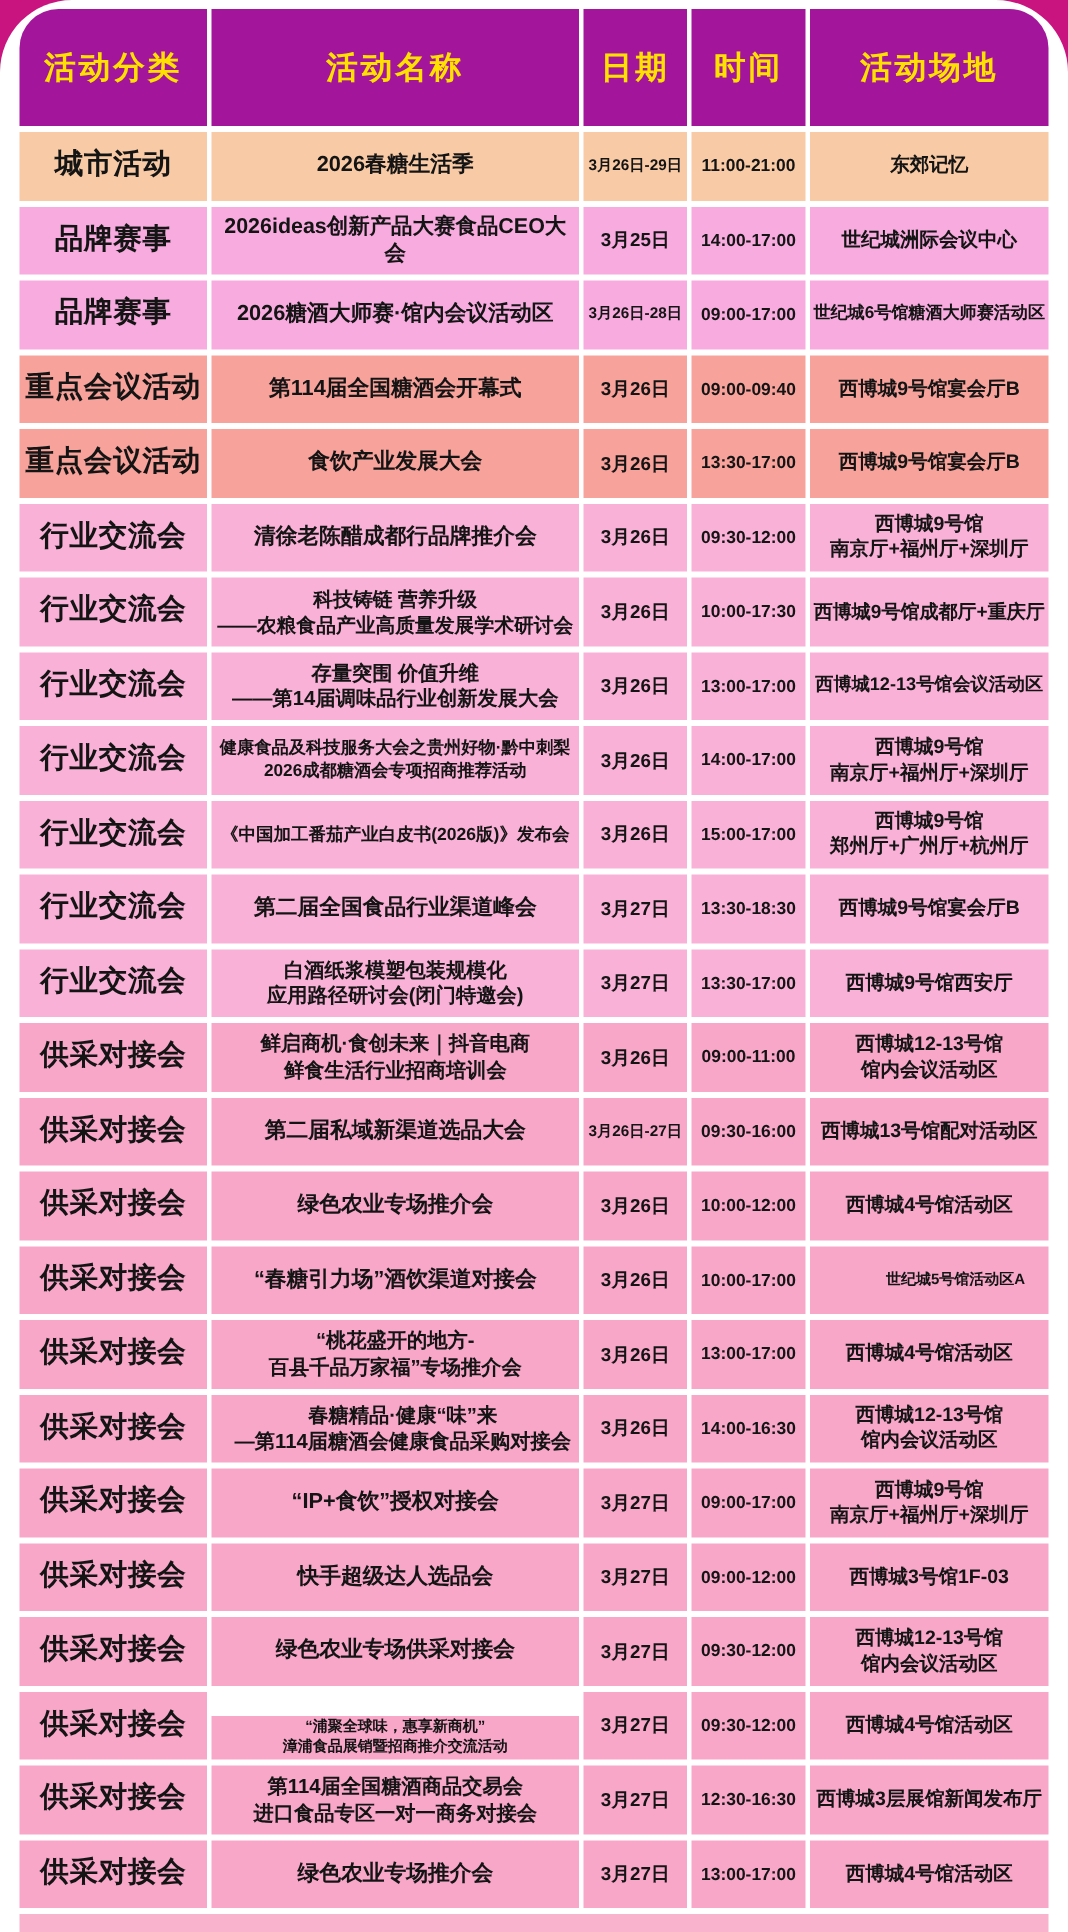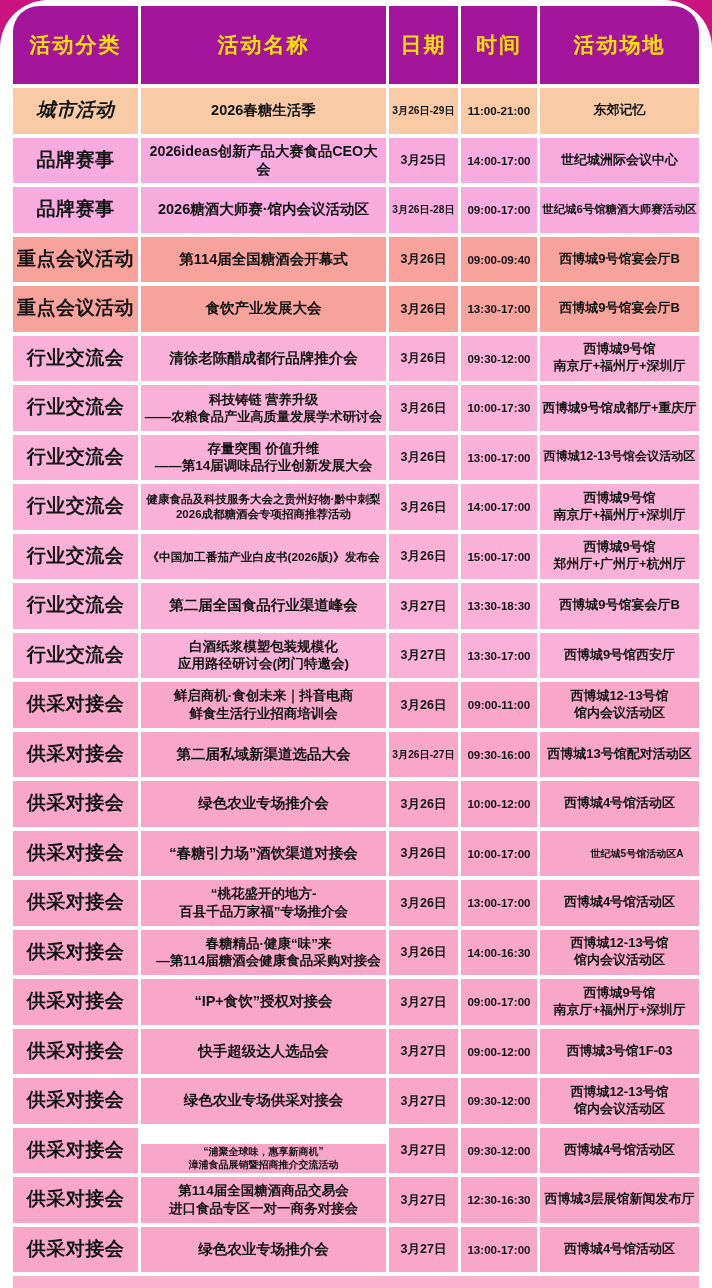--- a/index.html
+++ b/index.html
@@ -57,21 +57,21 @@
 <div class="card">
   <div class="thead">
     <div class="th">活动分类</div>
     <div class="th">活动名称</div>
     <div class="th">日期</div>
     <div class="th">时间</div>
     <div class="th">活动场地</div>
   </div>
   <div class="tbody">
       <div class="row">
-        <div class="cell cat" style="background: rgb(248, 203, 166); font-style: italic;">城市活动</div>
+        <div class="cell cat" style="background: rgb(248, 203, 166);">城市活动</div>
         <div class="cell name" style="background: rgb(248, 203, 166); font-size: 14.5px;">2026春糖生活季</div>
         <div class="cell date" style="background: rgb(248, 203, 166); font-size: 10.2px;">3月26日-29日</div>
         <div class="cell time" style="background: rgb(248, 203, 166); font-size: 11.6px;">11:00-21:00</div>
         <div class="cell venue" style="background: rgb(248, 203, 166); font-size: 13px;">东郊记忆</div>
       </div>
       <div class="row">
         <div class="cell cat" style="background: rgb(247, 171, 223);">品牌赛事</div>
         <div class="cell name" style="background: rgb(247, 171, 223); font-size: 14.3px;">2026ideas创新产品大赛食品CEO大会</div>
         <div class="cell date" style="background: rgb(247, 171, 223); font-size: 12.5px;">3月25日</div>
         <div class="cell time" style="background: rgb(247, 171, 223); font-size: 11.6px;">14:00-17:00</div>

